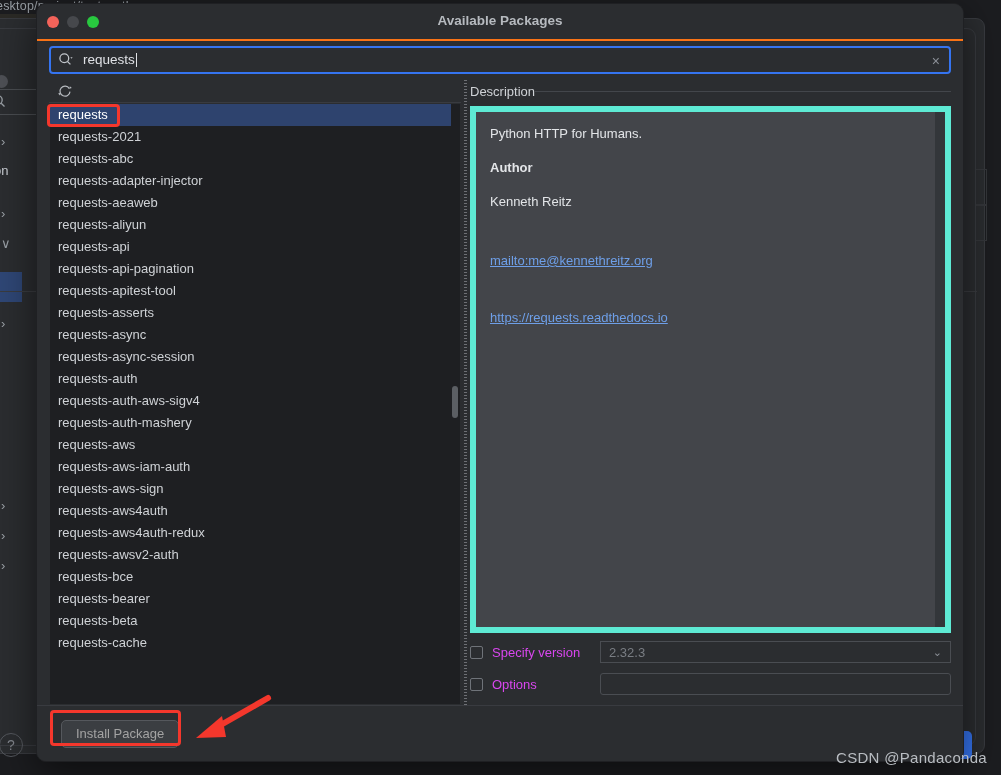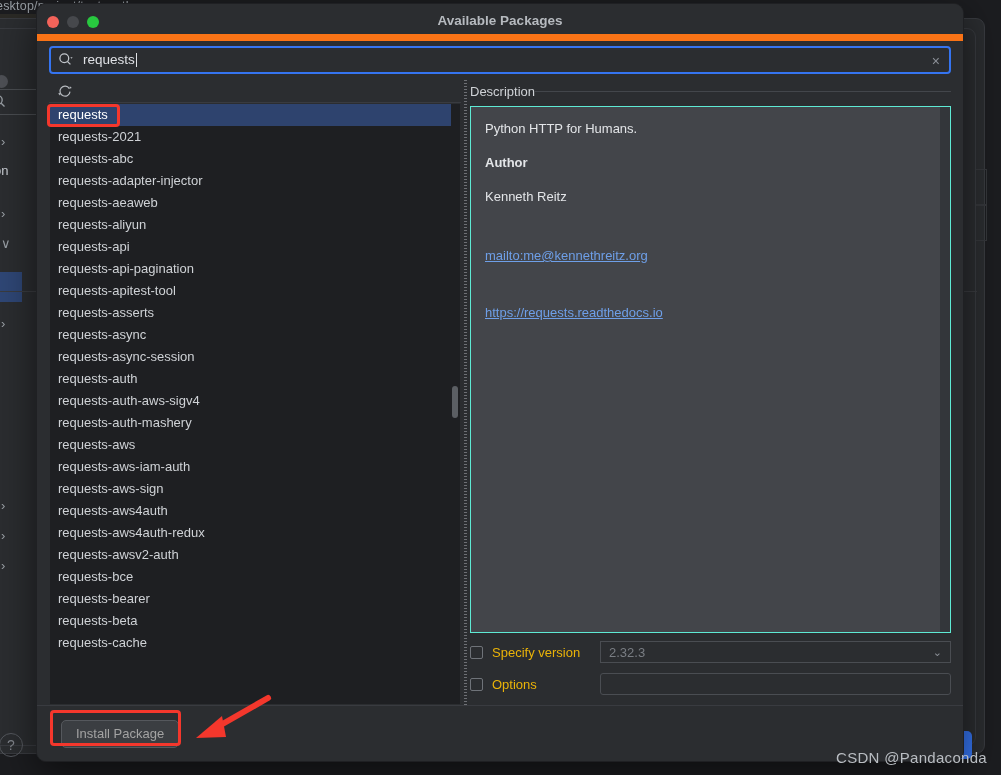--- a/index.html
+++ b/index.html
@@ -67,21 +67,21 @@
   .dialog {
     position:absolute; left:36px; top:3px; width:928px; height:759px;
     background:#2b2d30;
     border:1px solid #1f2023;
     border-radius:10px;
     box-shadow: 0 12px 40px rgba(0,0,0,.55);
     overflow:hidden;
   }
   .titlebar {
     position:relative; height:37px; background:#2b2d30;
-    border-bottom:7px solid #f97316;
+    border-bottom:2px solid #f97316;
   }
   .lights { position:absolute; left:10px; top:12px; display:flex; gap:8px; }
   .light { width:12px; height:12px; border-radius:50%; }
   .light.red   { background:#f4635a; }
   .light.amber { background:#46484c; }
   .light.green { background:#28c83f; }
   .dialog-title {
     position:absolute; left:0; right:0; top:9px;
     text-align:center; color:#b6babf; font-size:13.5px; font-weight:bold;
   }
@@ -146,40 +146,40 @@
 
   
   .right-pane { position:relative; flex:1; display:flex; flex-direction:column; }
   .desc-header {
     display:flex; align-items:center; height:22px; 
   }
   .desc-header .lbl { color:#cfd2d6; font-size:13px; }
   .desc-header .rule { flex:1; height:1px; background:#43464b; }
   .desc-body {
     position:relative; flex:1; margin-top:4px;
-    background:#43454a; border:1px solid #5eead4;
+    background:#43454a; border:6px solid #5eead4;
     padding:12px 14px; overflow:hidden;
   }
   .desc-line { color:#e3e5e8; font-size:13px; line-height:20px; }
   .desc-line.bold { font-weight:bold; margin-top:14px; }
   .desc-line.spaced { margin-top:14px; }
   .desc-link { color:#6e9fe8; font-size:13px; line-height:17px; display:block;margin-top:40px; }
   .desc-links { margin-top:28px; }
   .desc-scroll-track {
     position:absolute; right:0; top:0; bottom:0; width:10px; background:#33363a;
   }
 
   
   .opts { margin-top:8px; }
   .opt-row { display:flex; align-items:center; height:22px; margin-bottom:10px; }
   .checkbox {
     width:13px; height:13px; border:1px solid #6f7379; border-radius:2px;
     background:#2b2d30; margin-right:9px; flex:none;
   }
-  .opt-label { color:#eab308; font-size:13px; width:108px; flex:none; }
+  .opt-label { color:#d946ef; font-size:13px; width:108px; flex:none; }
   .combo {
     position:relative; flex:1; height:22px;
     border:1px solid #4a4d52; border-radius:0; background:#2b2d30;
     display:flex; align-items:center;
   }
   .combo .val { margin-left:8px; color:#797d83; font-size:13px; }
   .combo .chev { position:absolute; right:8px; color:#8c9097; font-size:11px; }
   .text-input {
     flex:1; height:22px; border:1px solid #4a4d52; border-radius:3px;
     background:#2b2d30;

